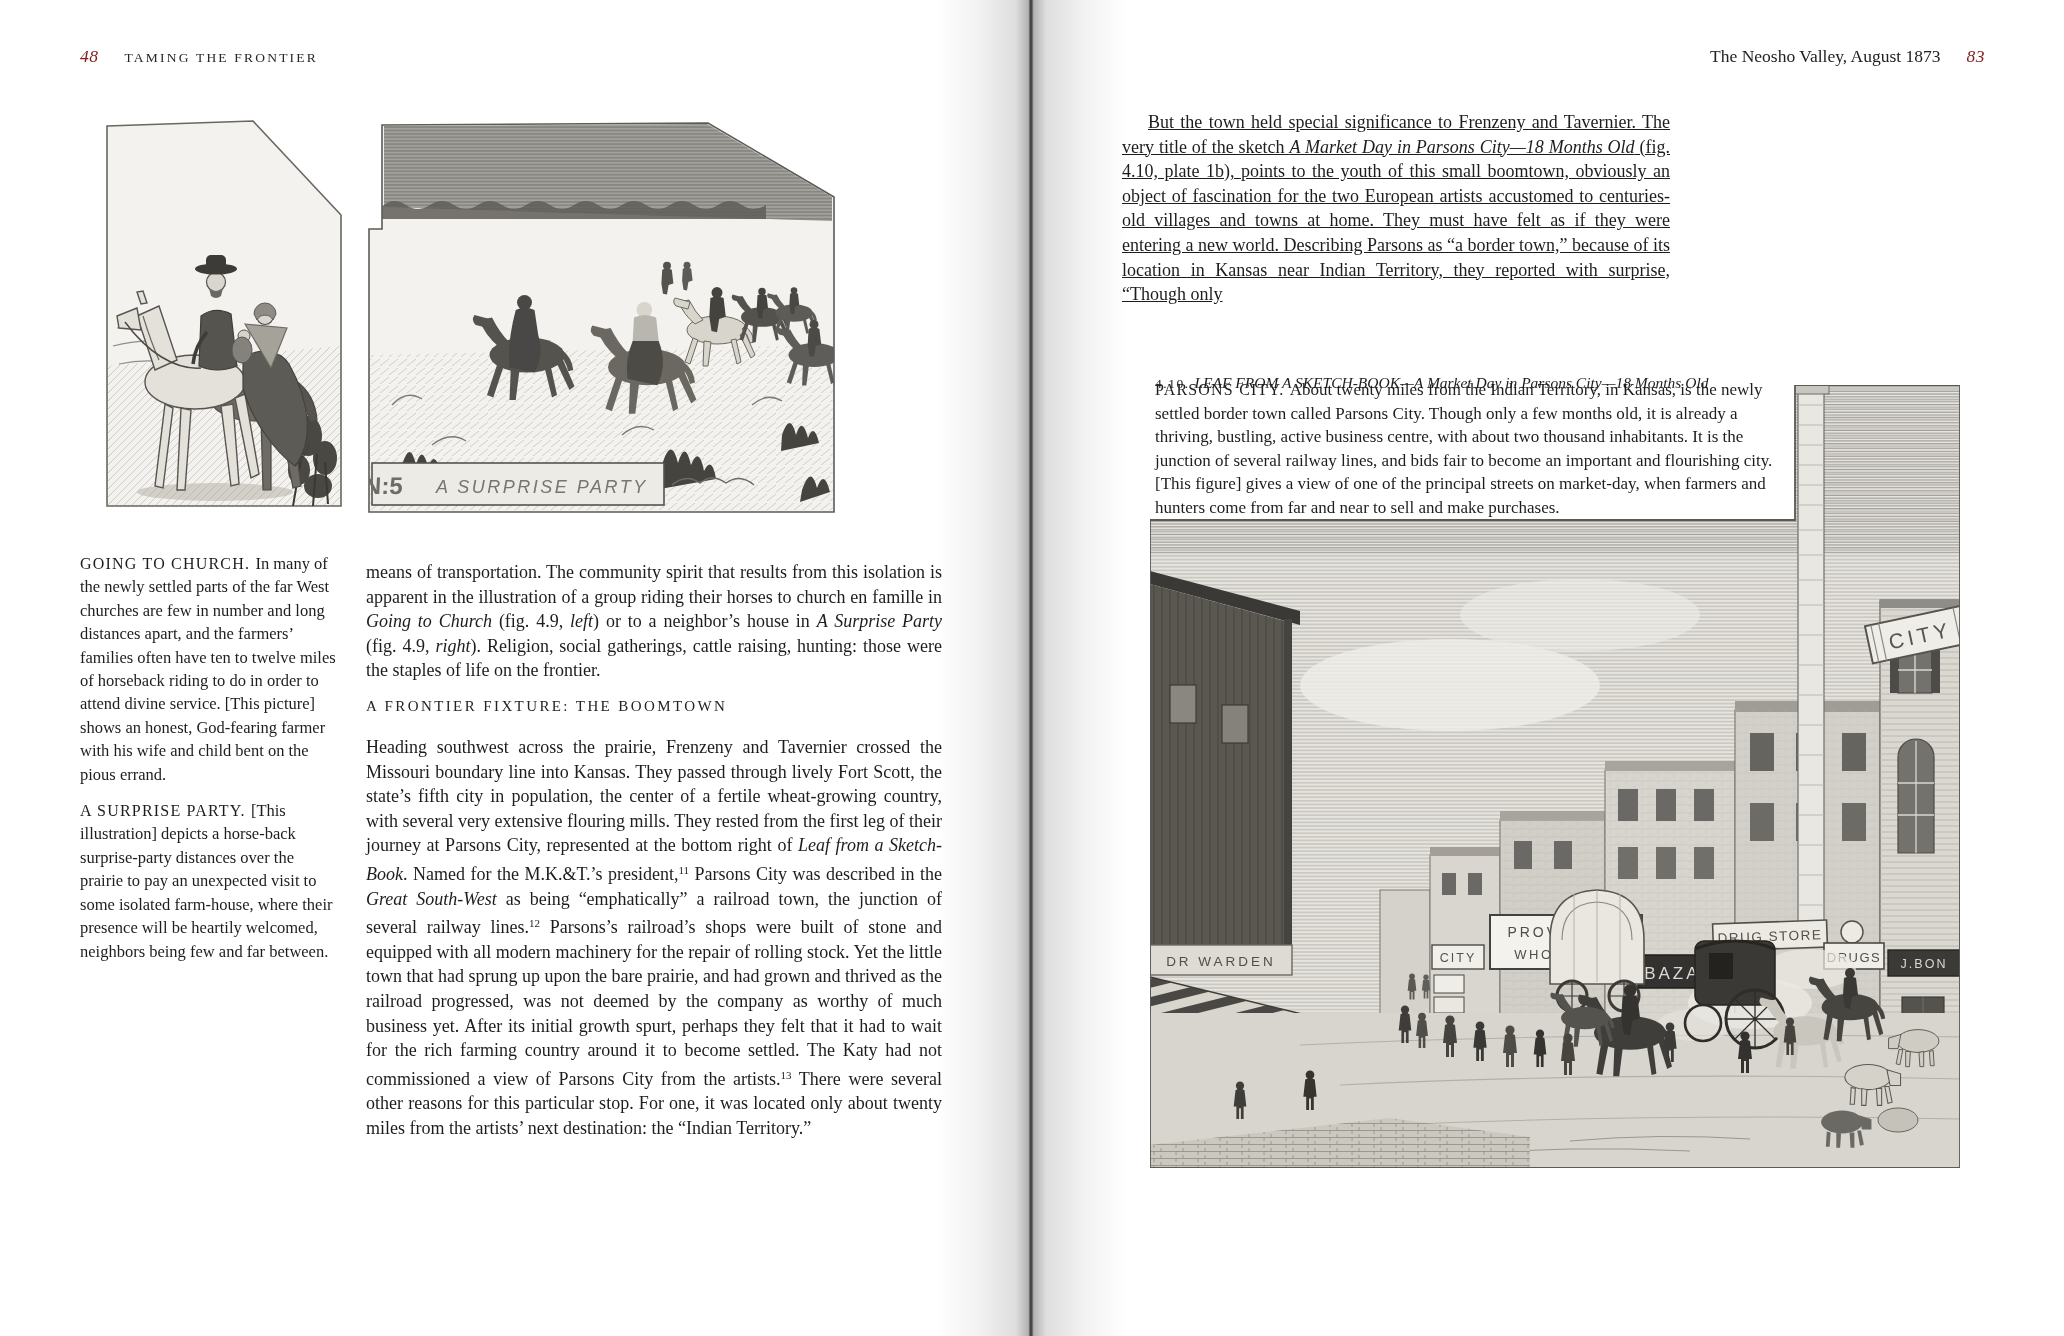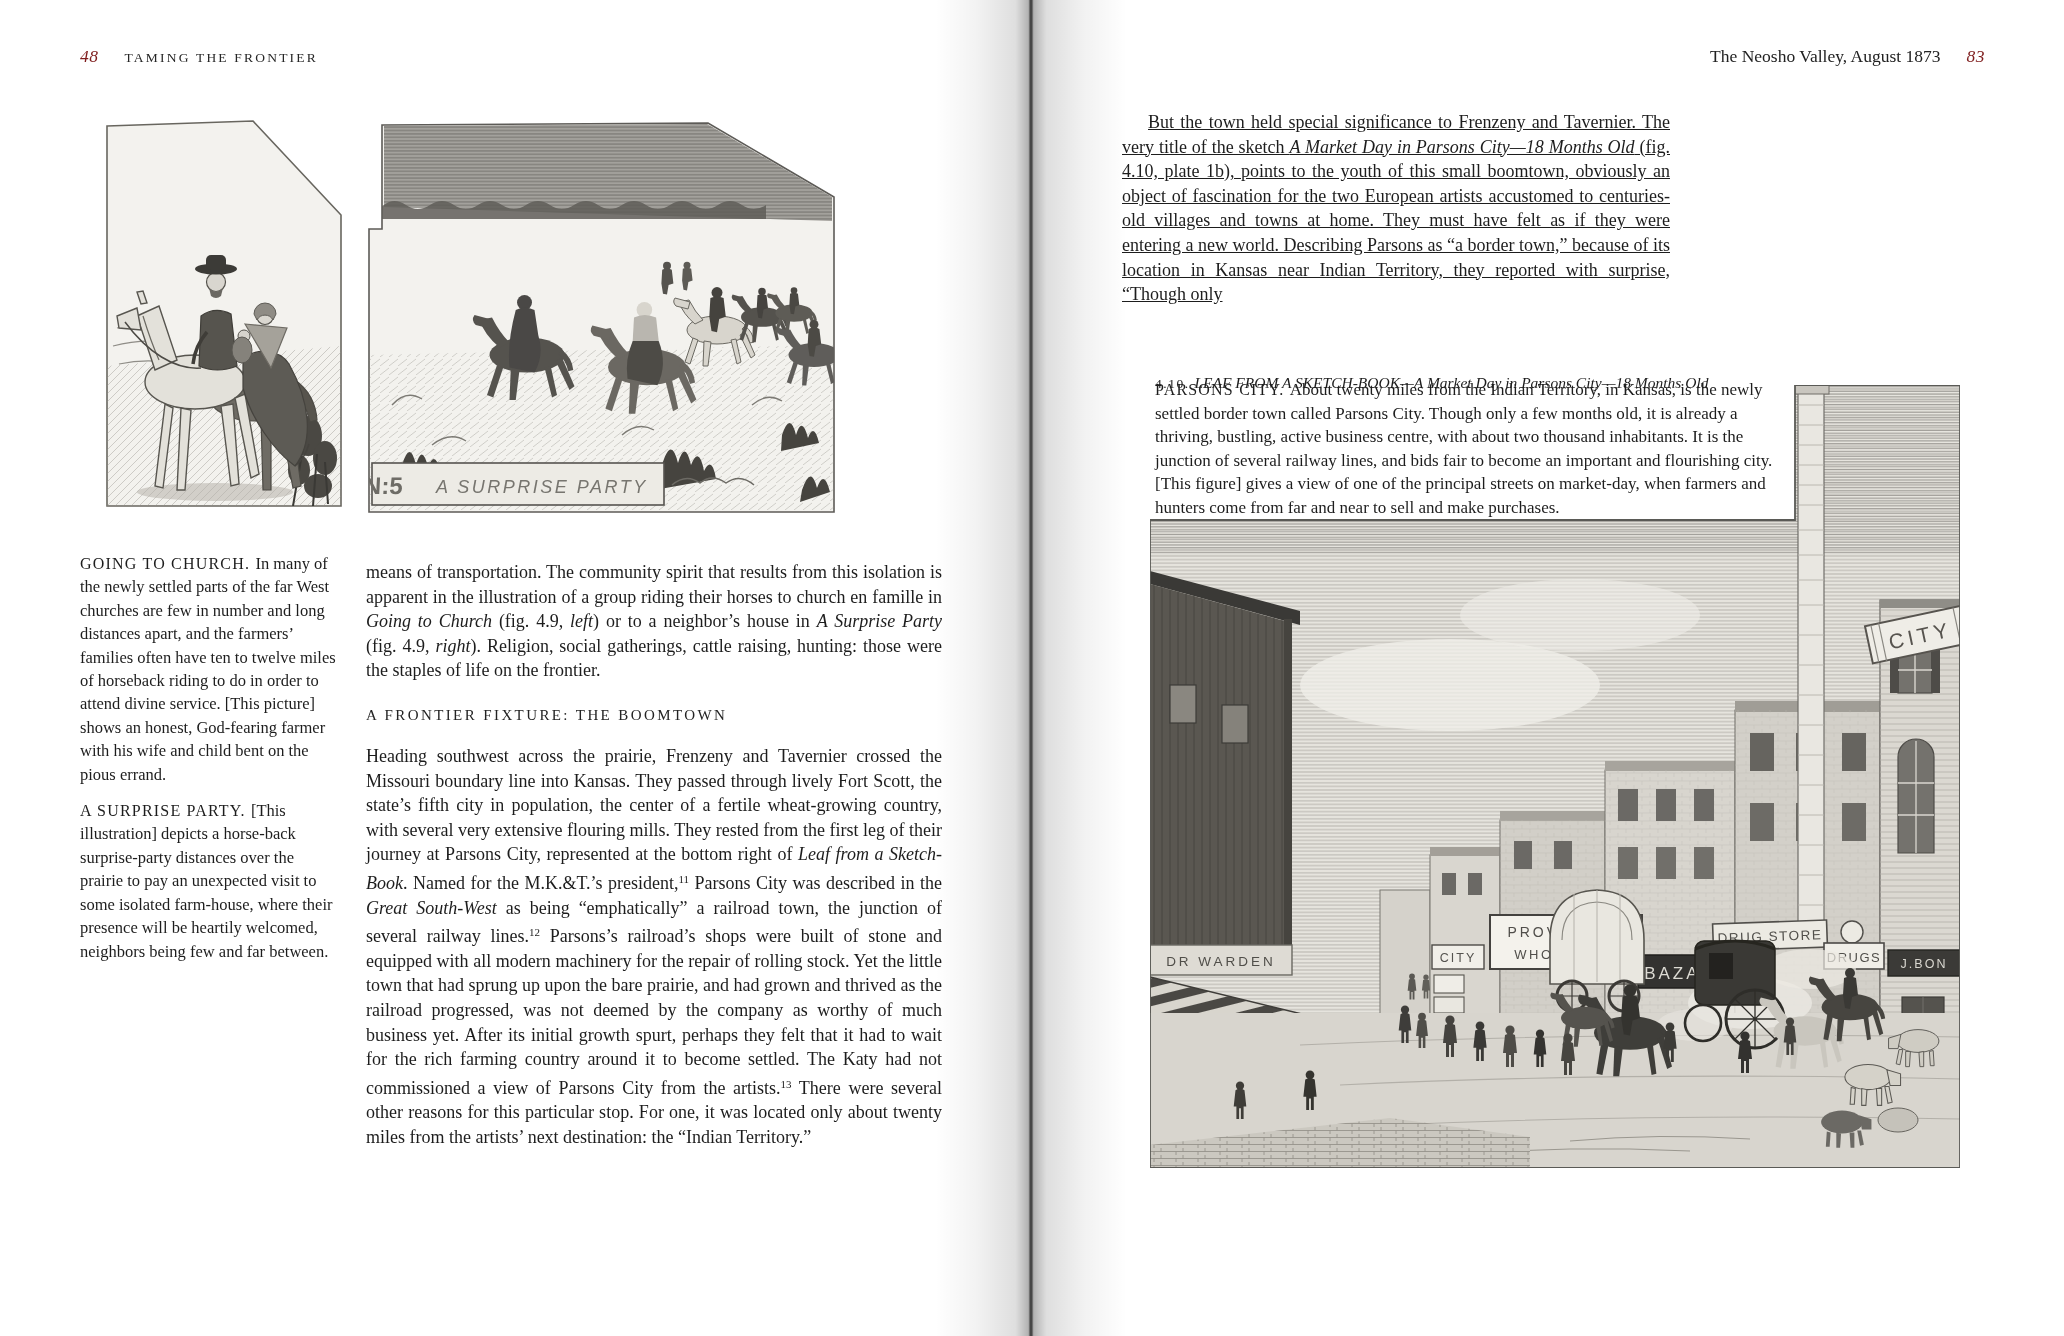--- a/index.html
+++ b/index.html
@@ -6,21 +6,21 @@
   .spread{position:relative;width:2064px;height:1336px;background:#ffffff;overflow:hidden;
           font-family:"Liberation Serif","DejaVu Serif",serif;color:#1d1d1d;}
   .abs{position:absolute;}
   
   .runhead{display:flex;align-items:baseline;gap:26px;}
   .folio{font-style:italic;font-size:17.5px;letter-spacing:.5px;color:#7f1d1d;}
   .rh-left{font-size:13.5px;letter-spacing:2.2px;color:#262626;}
   .rh-right{font-size:17.5px;color:#222;}
   
   .bodycol p{margin:0;font-size:18px;line-height:24.6px;text-align:justify;}
-  .sechead{font-size:15px;letter-spacing:2.4px;color:#232323;margin:24px 0 20px 0;}
+  .sechead{font-size:15px;letter-spacing:2.4px;color:#232323;margin:15px 0 20px 0;}
   
   .capcol{font-size:16.5px;line-height:23.4px;text-align:left;}
   .capcol p{margin:0 0 13px 0;}
   .figcap-title{font-size:16.5px;line-height:23.4px;}
   
   .rp1 p{margin:0;font-size:18px;line-height:24.6px;text-align:justify;text-indent:26px;}
   .figcap410{font-size:15.5px;white-space:nowrap;margin-top:28px;}
   .parsons{font-size:17px;line-height:23.5px;text-align:left;}
   
   .i{font-style:italic;}

